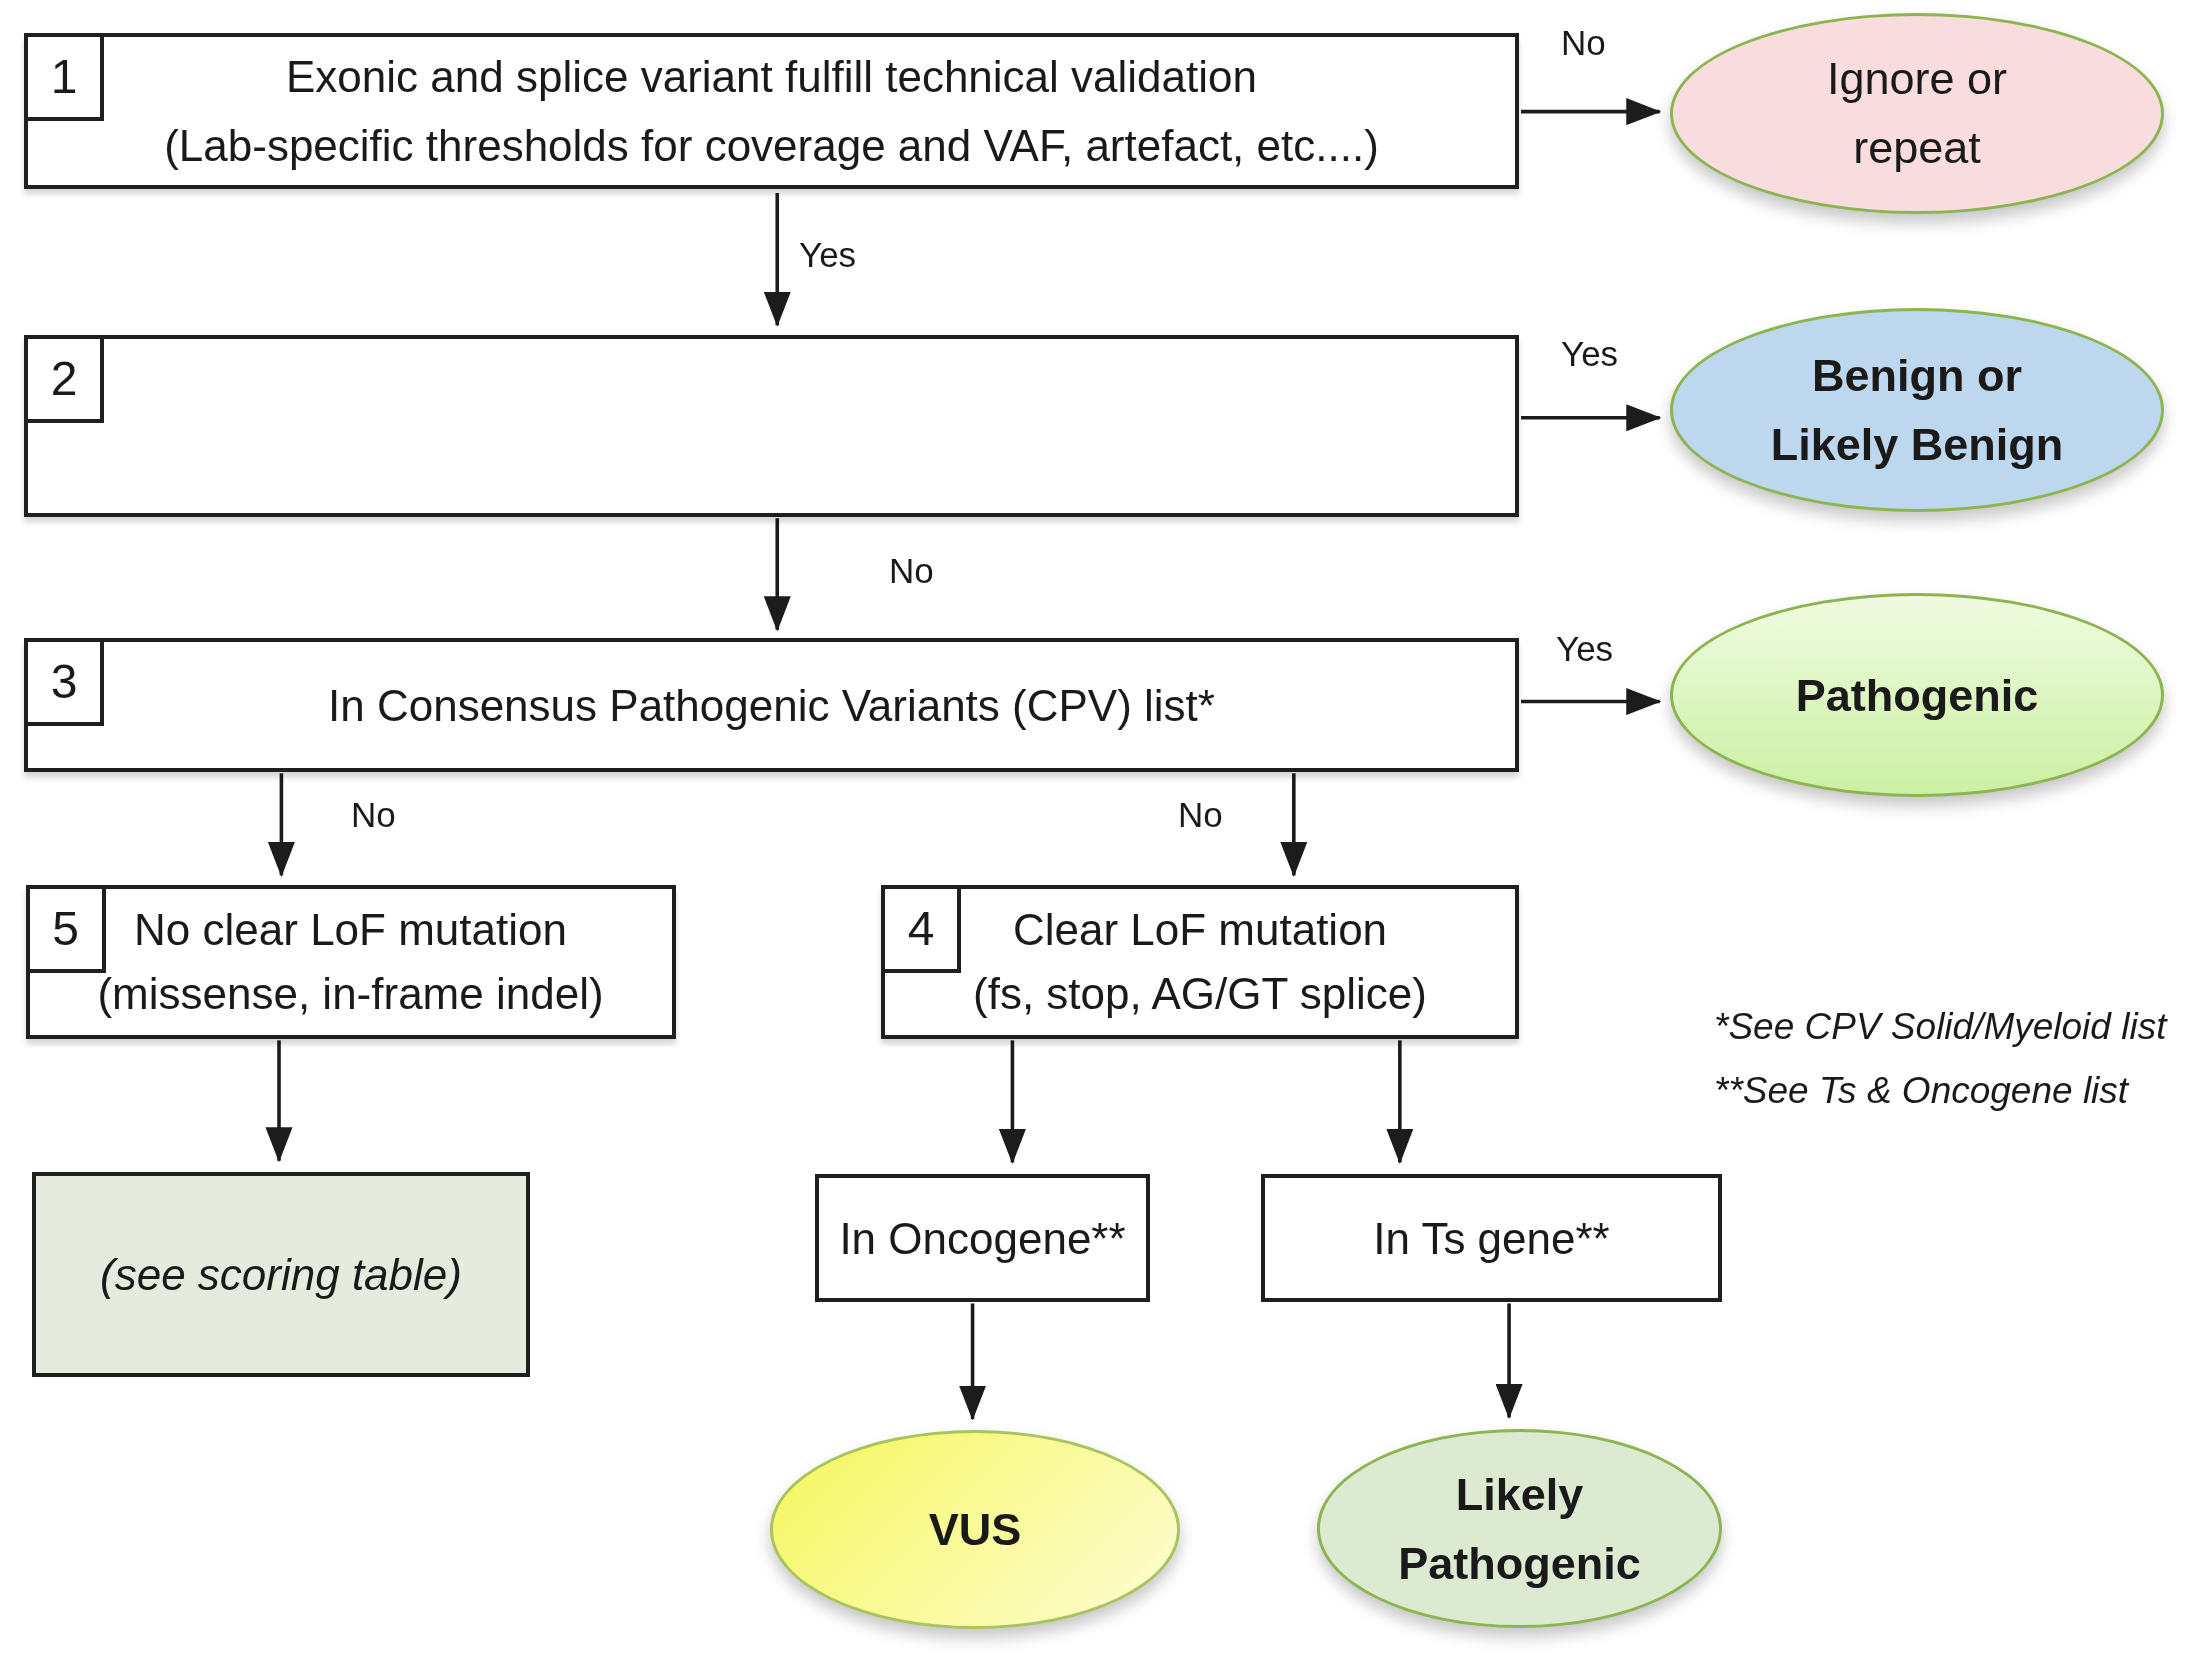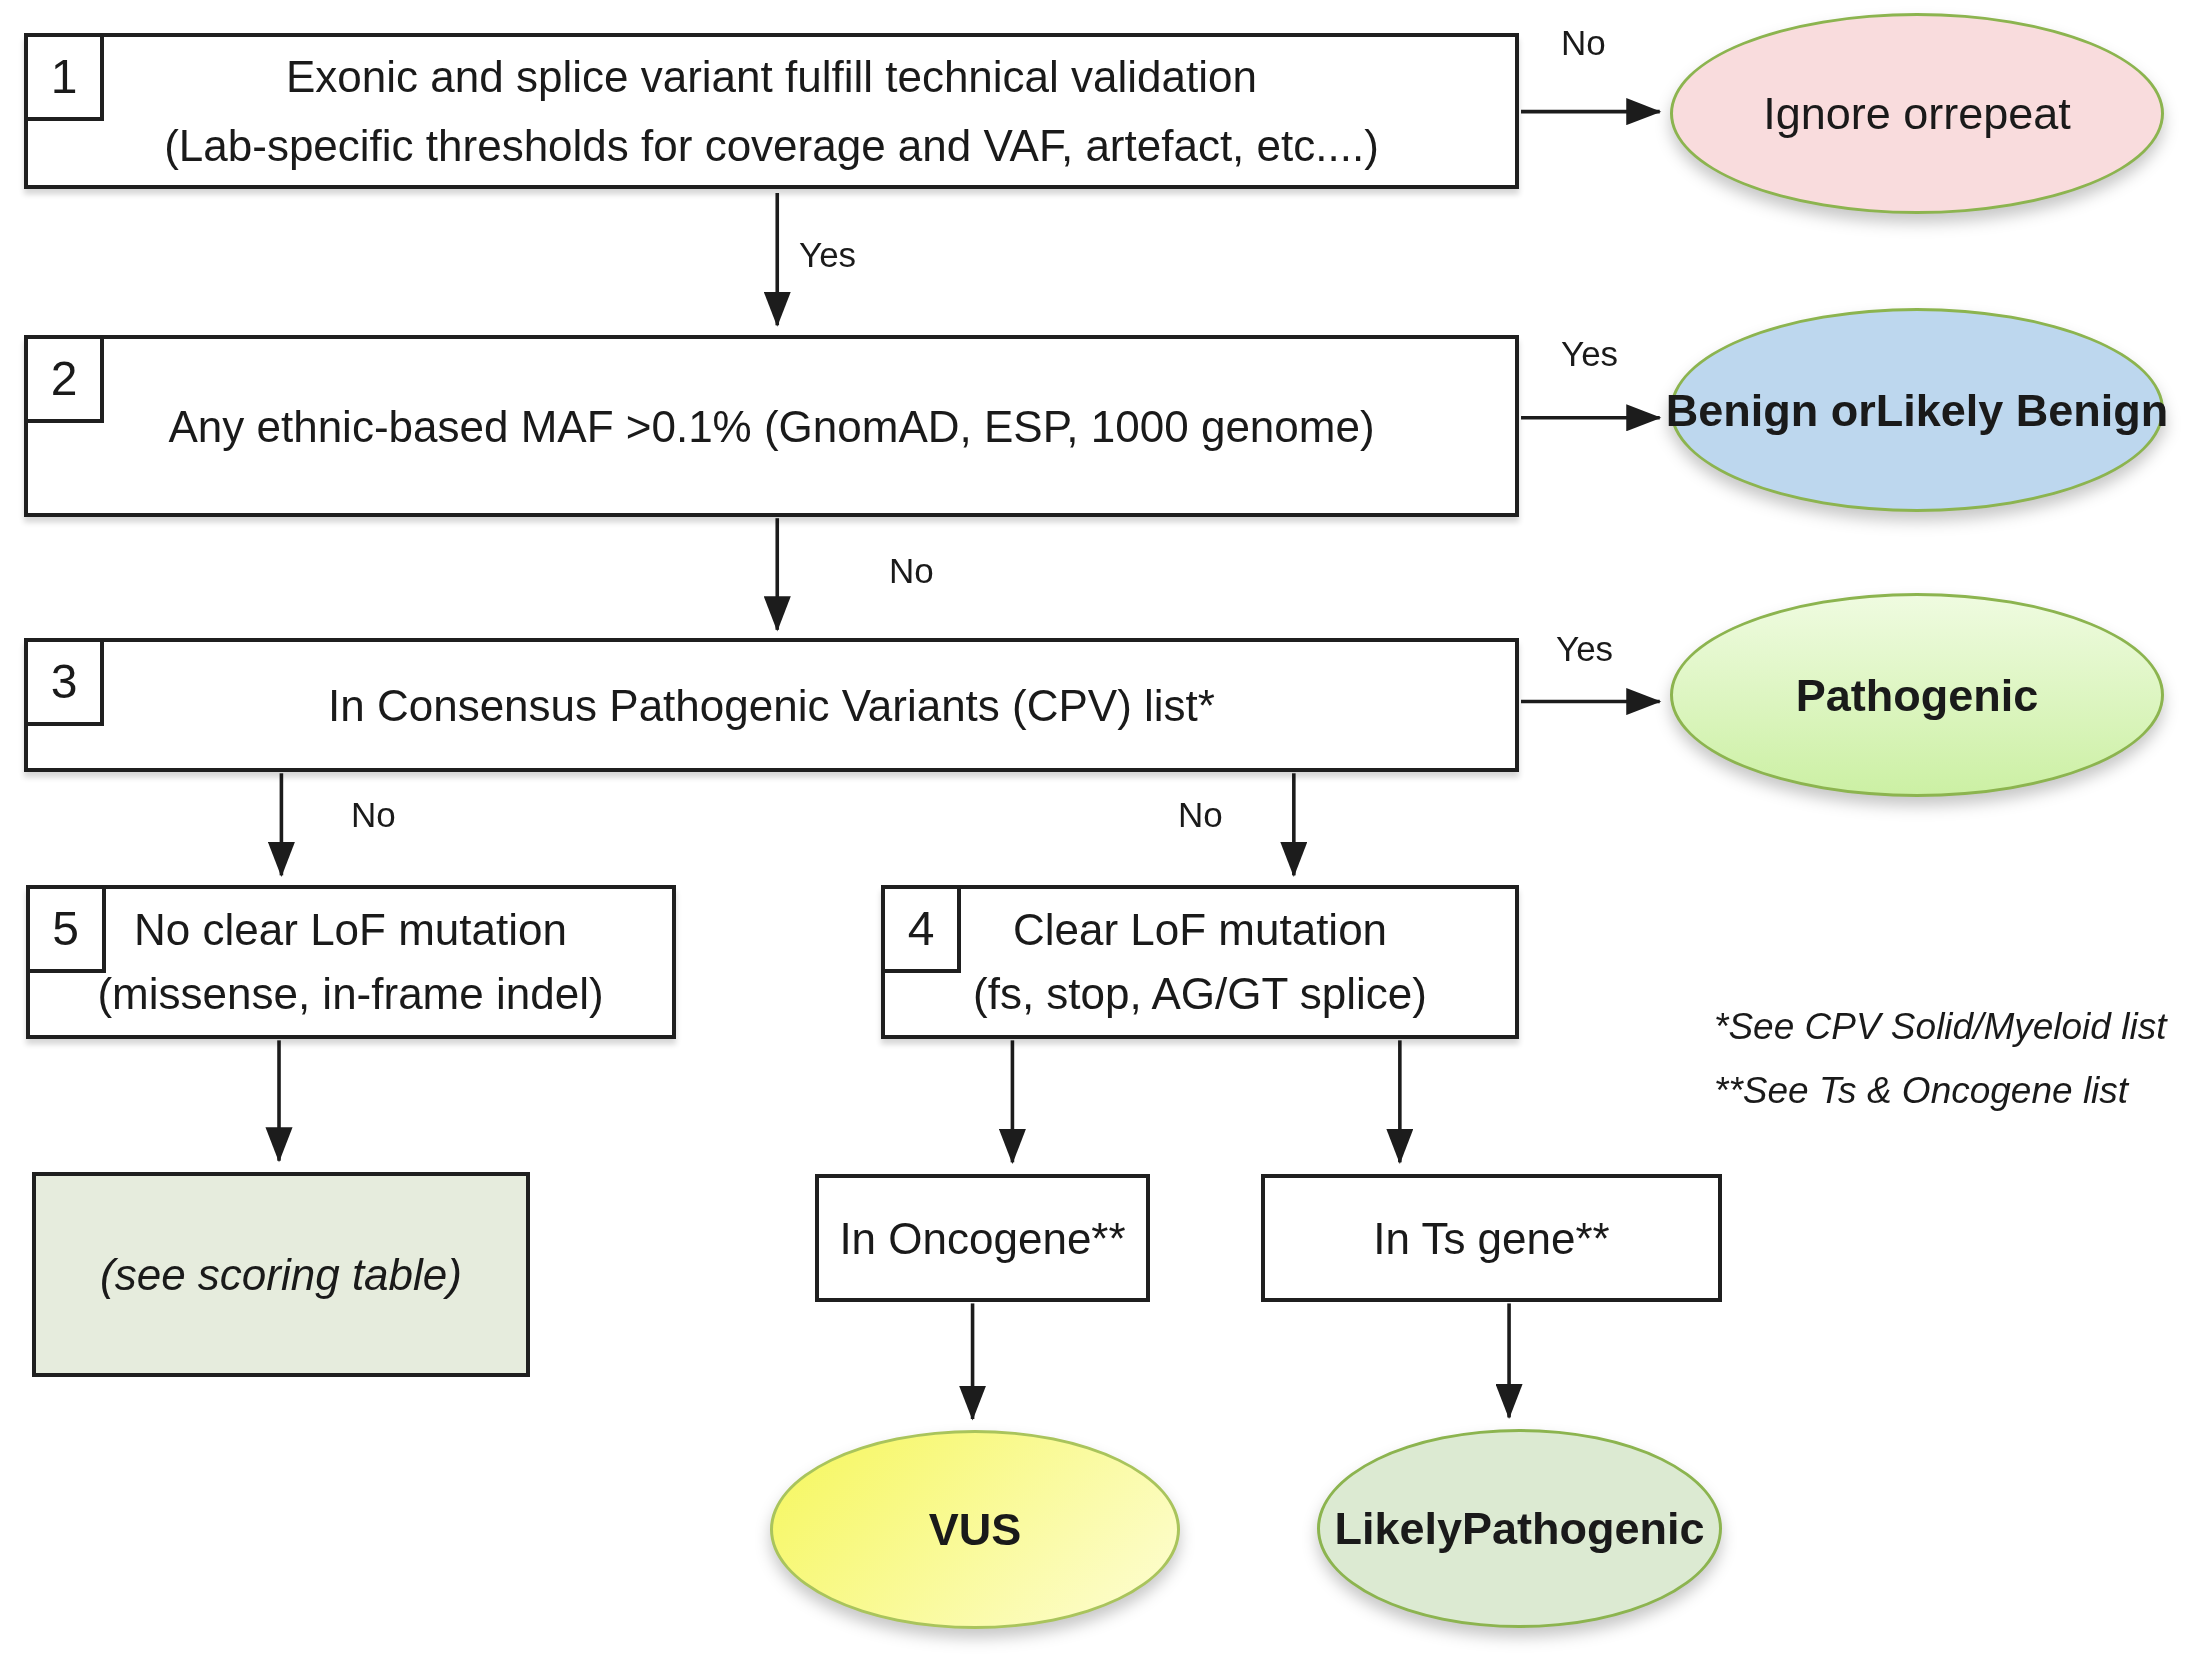--- a/index.html
+++ b/index.html
@@ -18,21 +18,21 @@
   }
   .numtab{
     position:absolute;left:-4px;top:-4px;width:80px;height:88px;
     box-sizing:border-box;border:4px solid var(--box-border);background:#ffffff;
     display:flex;align-items:center;justify-content:center;
     font-size:48px;line-height:1;
   }
   .ellipse{
     position:absolute;z-index:2;box-sizing:border-box;border-radius:50%;
     border:3.2px solid var(--ellipse-border);
-    display:flex;flex-direction:row;justify-content:center;align-items:center;
+    display:flex;flex-direction:column;justify-content:center;align-items:center;
     text-align:center;font-size:45px;line-height:69px;white-space:nowrap;
     filter:drop-shadow(0 9.6px 7.2px rgba(0,0,0,0.22));
   }
   .italic{font-style:italic;}
   .edge-label{
     position:absolute;z-index:3;font-size:35px;line-height:1.1;white-space:nowrap;
   }
   #e-ignore{left:1670px;top:12.8px;width:494px;height:201px;background:var(--ignore-fill);}
   #e-benign{left:1670px;top:308px;width:494px;height:204px;background:var(--benign-fill);font-weight:bold;}
   #e-path{left:1670px;top:593px;width:494px;height:204px;font-weight:bold;
@@ -89,21 +89,20 @@
   </svg>
 
   <div id="b1" class="box">
     <div class="numtab">1</div>
     <div>Exonic and splice variant fulfill technical validation</div>
     <div>(Lab-specific thresholds for coverage and VAF, artefact, etc....)</div>
   </div>
 
   <div id="b2" class="box">
     <div class="numtab">2</div>
-    <div>Any ethnic-based MAF &gt;0.1% (GnomAD, ESP, 1000 genome)</div>
   </div>
 
   <div id="b3" class="box">
     <div class="numtab">3</div>
     <div>In Consensus Pathogenic Variants (CPV) list*</div>
   </div>
 
   <div id="b5" class="box">
     <div class="numtab">5</div>
     <div>No clear LoF mutation</div>

